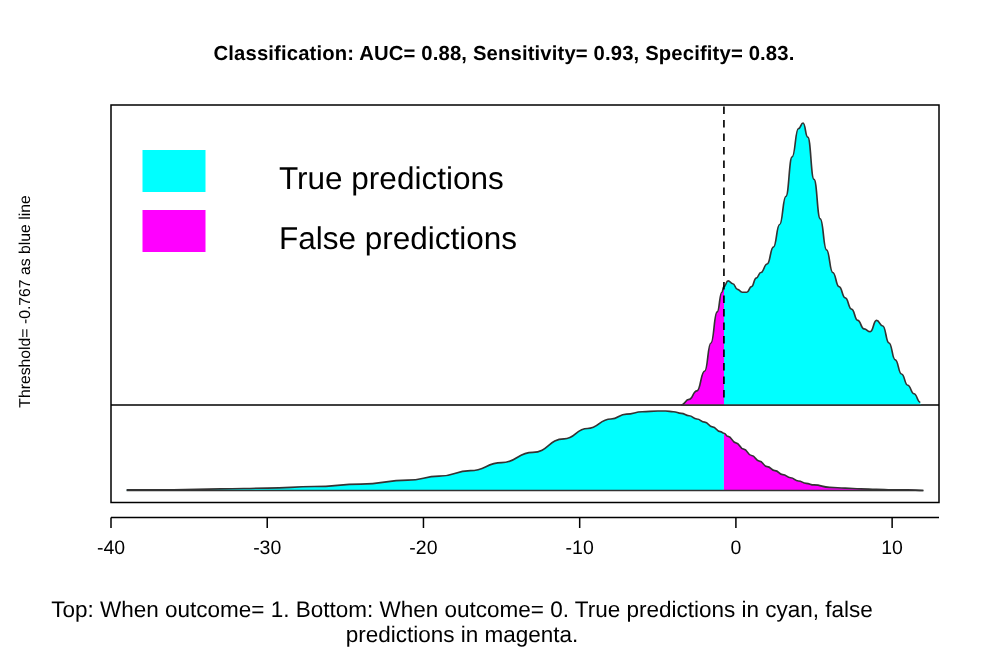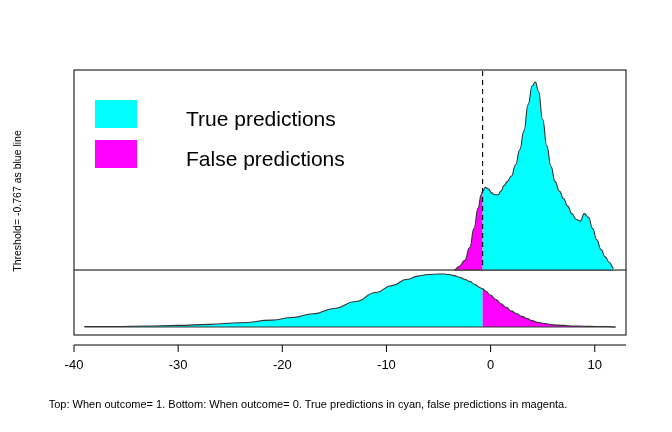--- a/index.html
+++ b/index.html
@@ -41,21 +41,21 @@
     transform: rotate(-90deg);
     transform-origin: 50% 50%;
     white-space: nowrap;
   }
   .caption {
     position: absolute;
     left: 0;
     top: 398px;
     width: 616px;
     text-align: center;
-    font-size: 11px;
+    font-size: 15px;
   }
   #plot-svg {
     position: absolute;
     left: 0;
     top: 0;
   }
   .legend-label {
     font-family: "Liberation Sans", sans-serif;
     font-size: 21px;
     fill: #000000;
@@ -65,20 +65,21 @@
     font-size: 13px;
     fill: #000000;
     text-anchor: middle;
   }
 </style>
 </head>
 <body>
 
 <div id="root">
 
+  <div class="chart-title">Classification: AUC= 0.88, Sensitivity= 0.93, Specifity= 0.83.</div>
   <div class="ylabel">Threshold= -0.767 as blue line</div>
   <div class="caption">Top: When outcome= 1. Bottom: When outcome= 0. True predictions in cyan, false predictions in magenta.</div>
 
   <svg id="plot-svg" width="672" height="432">
 
     <rect x="74" y="70" width="552" height="265" fill="#ffffff" stroke="#000000" stroke-width="1"></rect>
 
     <line x1="74" y1="270" x2="626" y2="270" stroke="#000000" stroke-width="1"></line>
 
     <g>

